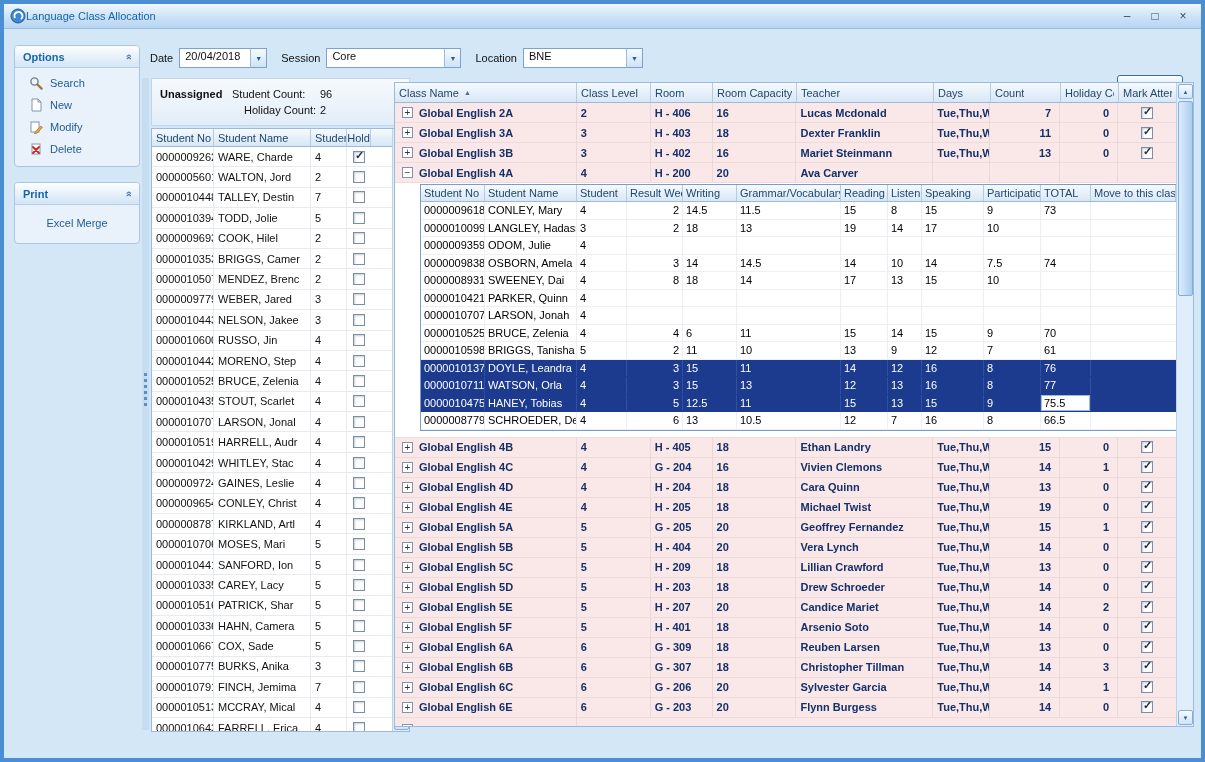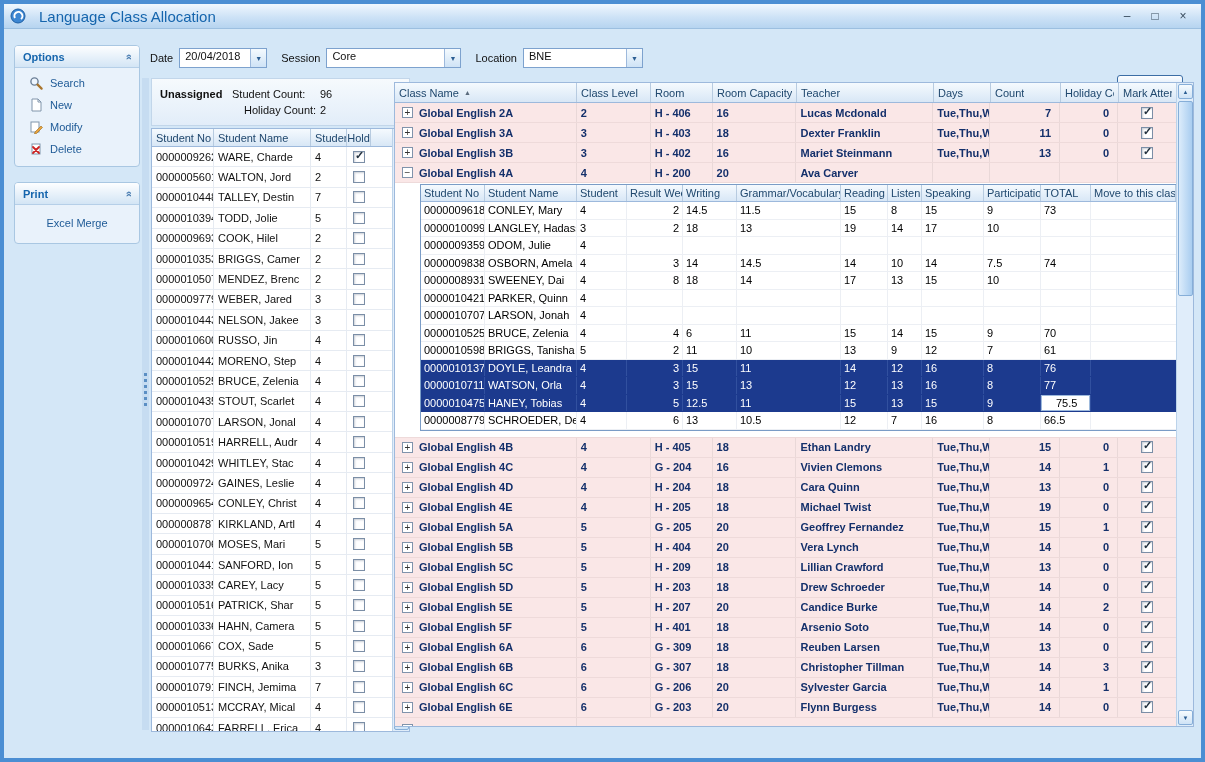--- a/index.html
+++ b/index.html
@@ -7,21 +7,21 @@
   body { font-family:"Liberation Sans", sans-serif; font-size:11px; color:#111; background:#9db9d8; }
 
   .window { position:relative; width:1205px; height:762px; border:4px solid #4b8ed3;
             box-shadow:0 0 0 1px #26588f; background:#d4e7f7; overflow:hidden; }
 
   
   .titlebar { position:absolute; top:0; left:0; right:0; height:25px;
               background:linear-gradient(#f0f7fe,#cde2f6 55%,#b6d4f0);
               border-bottom:1px solid #9cbfe0; display:flex; align-items:center; padding:0 6px; }
   .app-icon { width:16px; height:16px; flex:none; }
-  .title { color:#1565ad; font-size:15px; margin-left:13px; }
+  .title { color:#1565ad; font-size:11px; margin-left:0; }
   .win-btns { margin-left:auto; display:flex; gap:4px; }
   .win-btn { width:24px; height:17px; display:flex; align-items:center; justify-content:center;
              color:#3a4c5e; font-size:12px; cursor:default; }
 
   
   .groupbox { position:absolute; width:126px; border:1px solid #a9c7e2; border-radius:4px;
               background:#e9f2fb; overflow:hidden; }
   .options-box { left:10px; top:41px; }
   .print-box { left:10px; top:178px; }
   .group-header { height:22px; background:linear-gradient(#fdfeff,#d3e5f5);
@@ -125,21 +125,21 @@
             border-right:1px solid #eceff4; }
   .d-c0 { width:64px; } .d-c1 { width:92px; } .d-c2 { width:50px; } .d-c3 { width:56px; }
   .d-c4 { width:54px; } .d-c5 { width:104px; } .d-c6 { width:47px; } .d-c7 { width:34px; }
   .d-c8 { width:62px; } .d-c9 { width:57px; } .d-c10 { width:50px; }
   .d-c11 { width:85px; border-right:none; }
   .ta-r { justify-content:flex-end; }
   .d-row.sel { background:#1c3a8e; color:#fff; border-bottom-color:#1c3a8e; }
   .d-row.sel .d-cell { border-right-color:#31509f; }
   .editwrap { padding:0; }
   .edit-cell { width:100%; height:100%; background:#fff; color:#000; display:flex;
-               align-items:center; padding:0 14px; border:1px solid #9db9dc; }
+               align-items:center; padding:0 2px; border:1px solid #9db9dc; }
 
   
   .cb { width:12px; height:12px; flex:none; background:#fff; border:1px solid #7b8ea6;
         box-shadow:inset 1px 1px 2px rgba(40,60,90,.25); position:relative; cursor:pointer; }
   .cb.on::after { content:"✓"; position:absolute; left:1px; top:-3px; font-size:11px;
                   font-weight:bold; color:#24323f; }
 </style>
 </head>
 <body>
 
@@ -924,21 +924,21 @@
           </div>
         </div>
         <div class="c-row">
           <div class="c-cell c-c0">
             <div class="expander">+</div>
             <div class="cname">Global English 5E</div>
           </div>
           <div class="c-cell c-c1">5</div>
           <div class="c-cell c-c2">H - 207</div>
           <div class="c-cell c-c3">20</div>
-          <div class="c-cell c-c4">Candice Burke</div>
+          <div class="c-cell c-c4">Candice Mariet</div>
           <div class="c-cell c-c5">Tue,Thu,W</div>
           <div class="c-cell c-c6 num">14</div>
           <div class="c-cell c-c7 num">2</div>
           <div class="c-cell c-c8">
             <div class="cb on"></div>
           </div>
         </div>
         <div class="c-row">
           <div class="c-cell c-c0">
             <div class="expander">+</div>

